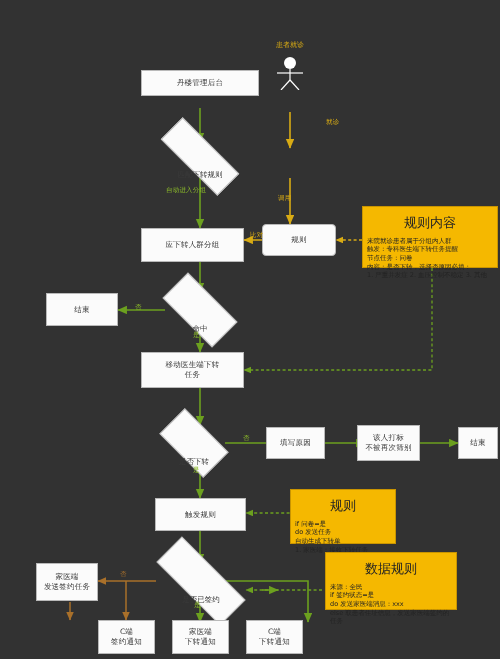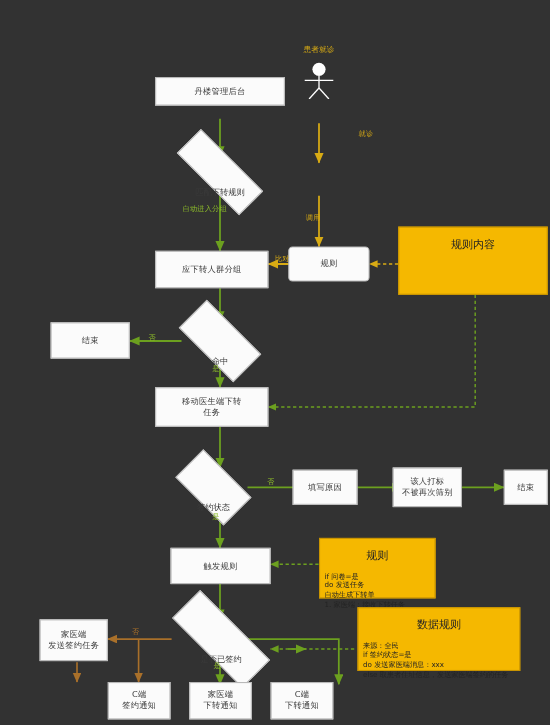--- a/index.html
+++ b/index.html
@@ -48,21 +48,21 @@
     box-sizing:border-box;
     background:#f5b800;
     border:1px solid #c99400;
     color:#232323;
     font-size:6.5px;
     line-height:8.6px;
     padding:3px 4px;
     white-space:pre-line;
     text-align:left;
   }
-  .note .ntitle{display:block;text-align:center;margin-bottom:1px;font-size:10px;}
+  .note .ntitle{display:block;text-align:center;margin-bottom:1px;font-size:13px;}
 
   .elabel{
     position:absolute;
     font-size:6.5px;
     color:#8fbf2a;
     white-space:nowrap;
     letter-spacing:.2px;
   }
   .elabel.amber{color:#d8ab14;}
   .elabel.brown{color:#a9702a;}
@@ -162,21 +162,21 @@
     <div class="dtext">命中</div>
   </div>
 
   <div class="node" style="left:46px;top:293px;width:72px;height:33px;">结束</div>
 
   <div class="node" style="left:141px;top:352px;width:103px;height:36px;">移动医生端下转
 任务</div>
 
   <div class="diamond" style="left:163px;top:425px;width:62px;height:36px;">
     <div class="dshape"></div>
-    <div class="dtext">签约状态</div>
+    <div class="dtext">是否下转</div>
   </div>
 
   <div class="node" style="left:357px;top:425px;width:63px;height:36px;">该人打标
 不被再次筛别</div>
 
   <div class="node" style="left:266px;top:427px;width:59px;height:32px;">填写原因</div>
 
   <div class="node" style="left:458px;top:427px;width:40px;height:32px;">结束</div>
 
   <div class="node" style="left:155px;top:498px;width:91px;height:33px;">触发规则</div>
@@ -194,31 +194,36 @@
 签约通知</div>
 
   <div class="node" style="left:172px;top:620px;width:57px;height:34px;">家医端
 下转通知</div>
 
   <div class="node" style="left:246px;top:620px;width:57px;height:34px;">C端
 下转通知</div>
 
   <div class="note" style="left:362px;top:206px;width:136px;height:62px;">
     <span class="ntitle">规则内容</span>
+    <span>来院就诊患者属于分组内人群
+触发：专科医生端下转任务提醒
+节点任务：问卷
+内容：是否下转，选择否原因必填：
+1. 严重并发症  2. 血压控制不稳定 3. 其他</span>
   </div>
 
   <div class="note" style="left:290px;top:489px;width:106px;height:55px;">
     <span class="ntitle">规则</span>
     <span>if  问卷=是
 do   发送任务
 自动生成下转单
 1. 家医端：接收下转任务</span>
   </div>
 
-  <div class="note" style="left:325px;top:552px;width:148px;height:58px;">
+  <div class="note" style="left:325px;top:552px;width:132px;height:58px;">
     <span class="ntitle">数据规则</span>
     <span>来源：全民
 if 签约状态=是
 do  发送家医端消息：xxx
 else 取患者住址信息，发送家医端签约的任务</span>
   </div>
 
   <div class="elabel amber" style="left:278px;top:118px;margin-left:48px;">就诊</div>
   <div class="elabel amber" style="left:278px;top:194px;">调用</div>
   <div class="elabel amber" style="left:250px;top:231px;">比对</div>

